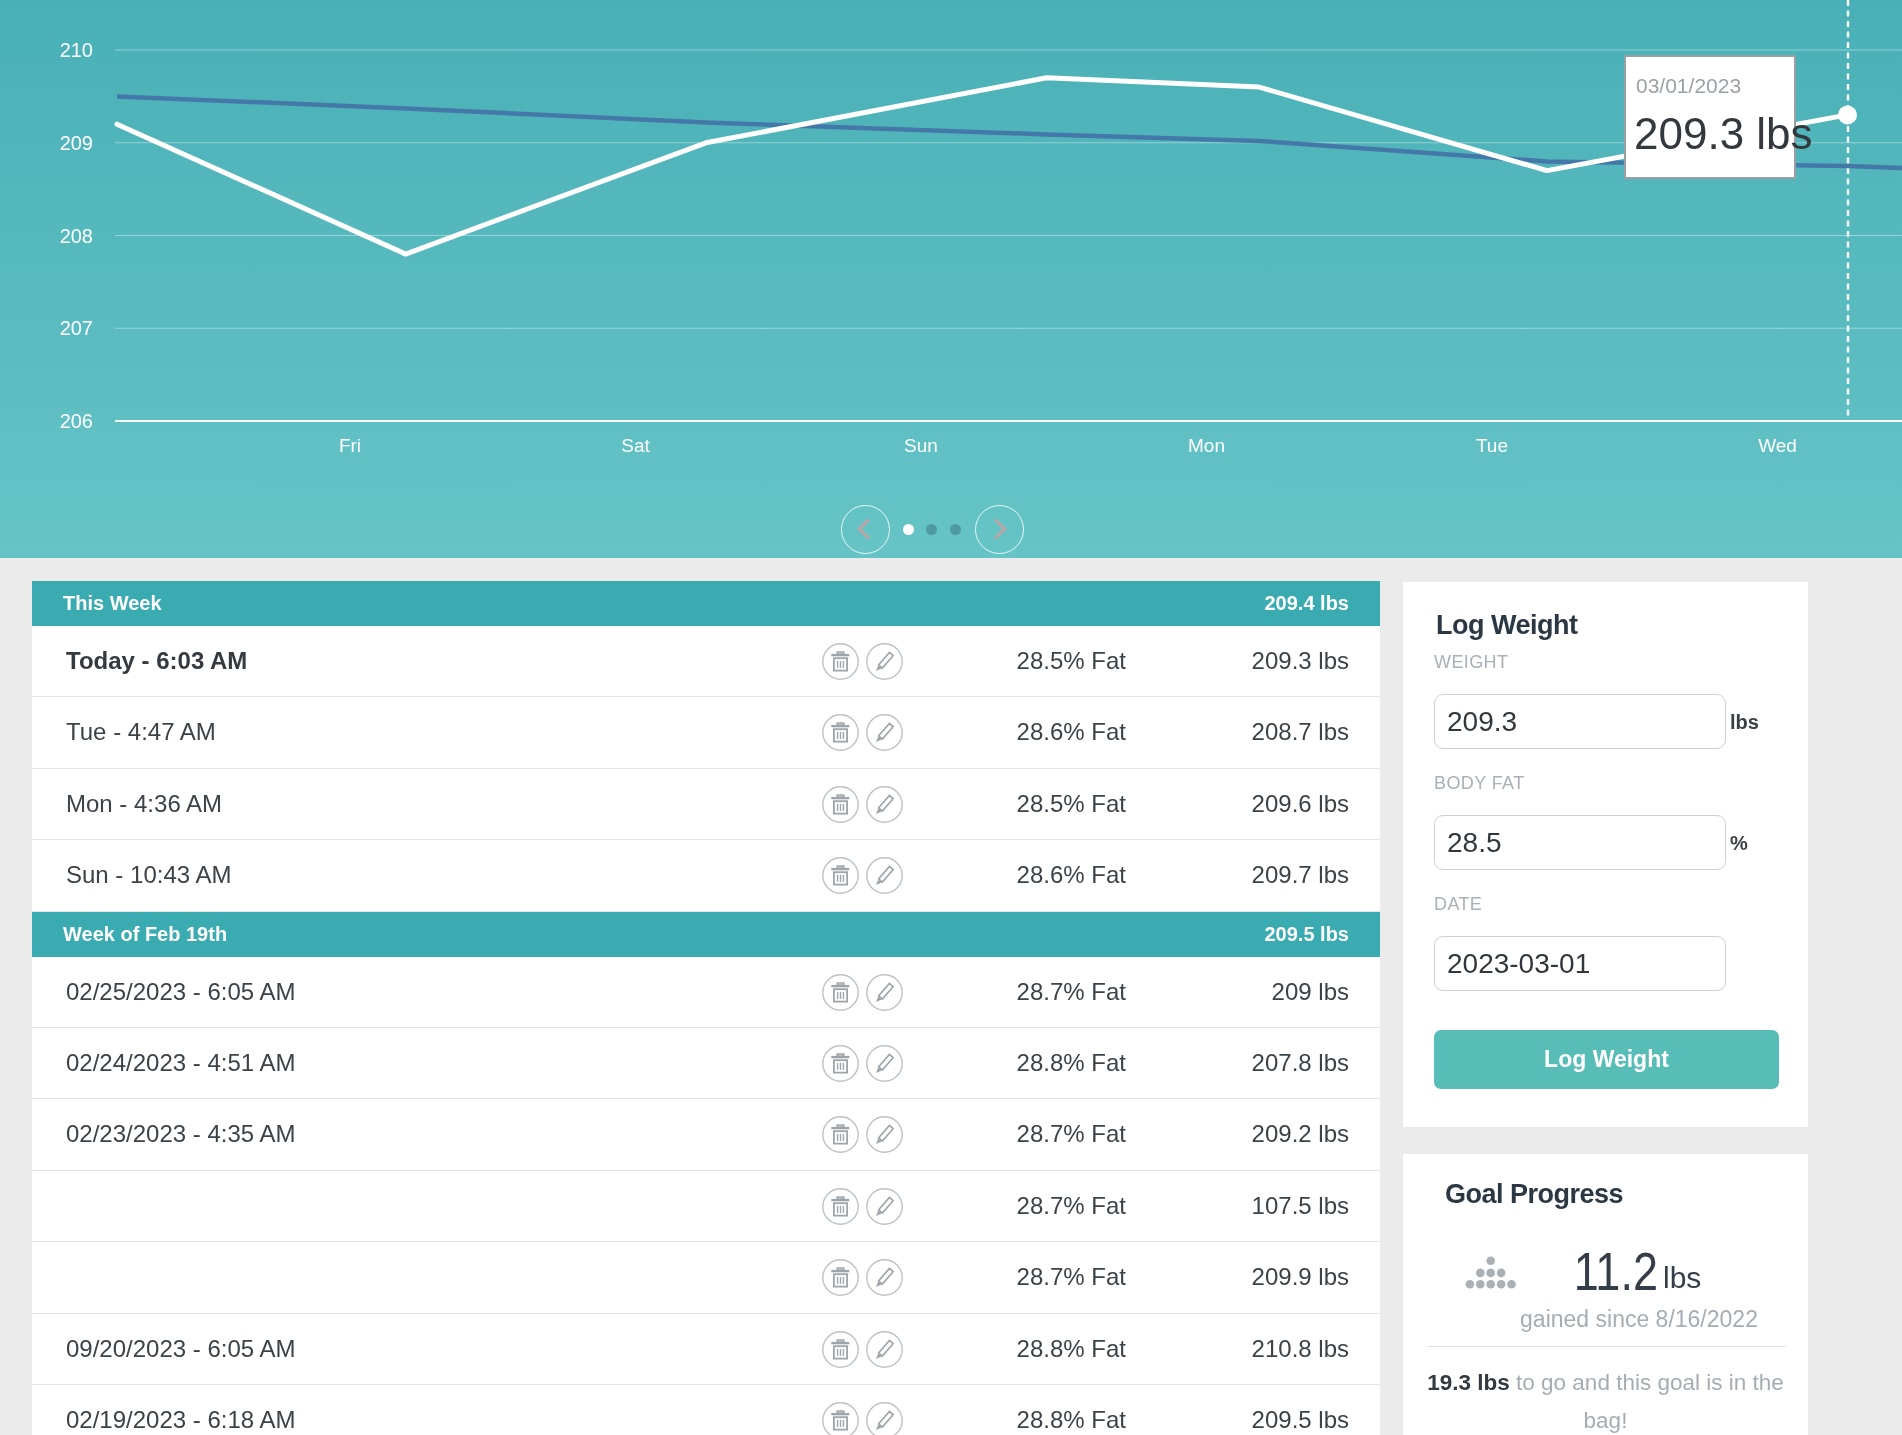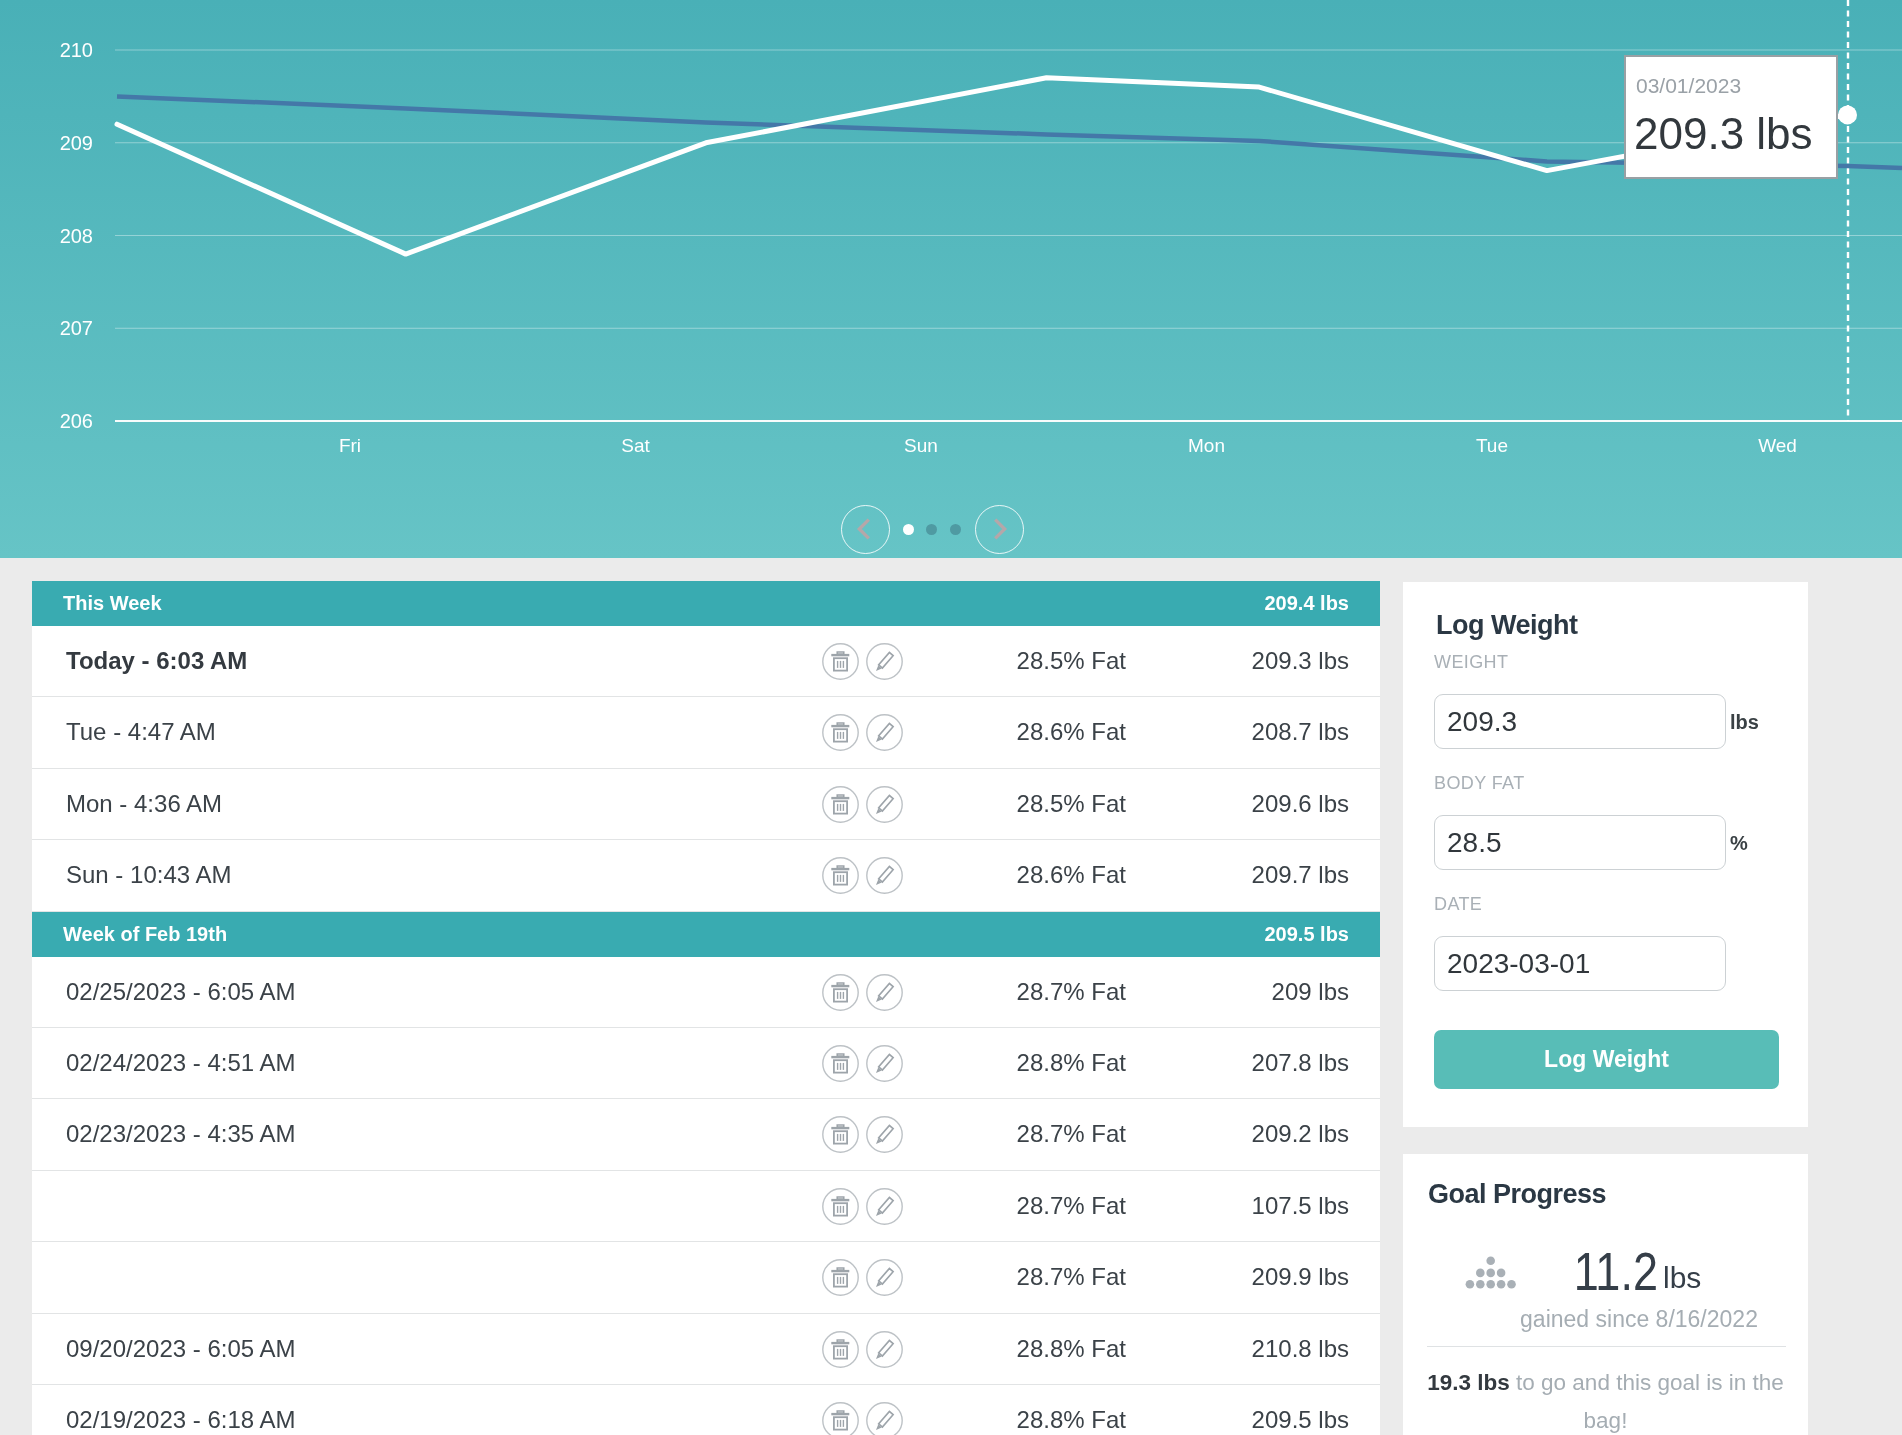--- a/index.html
+++ b/index.html
@@ -1,20 +1,20 @@
 <!DOCTYPE html>
 <html><head>
 <meta charset="utf-8">
 <style>
 * { margin:0; padding:0; box-sizing:border-box; }
 html,body { width:1902px; height:1435px; overflow:hidden; background:#ebebeb;
   font-family:"Liberation Sans", sans-serif; }
 #chart { position:absolute; left:0; top:0; width:1902px; height:558px;
   background:linear-gradient(180deg,#49b0b7 0%,#66c4c6 100%); }
-#tooltip { position:absolute; left:1624px; top:55px; width:214px; height:124px;
+#tooltip { position:absolute; left:1624px; top:55px; width:172px; height:124px;
   background:#fff; border:2px solid #99a0a4; }
 #tooltip .d { position:absolute; left:10px; top:17px; font-size:21px; color:#9aa1a7; }
 #tooltip .v { position:absolute; left:8px; top:52px; font-size:44px; color:#32383d; white-space:nowrap; }
 .circbtn { position:absolute; width:49px; height:49px; border:1.5px solid rgba(255,255,255,0.85);
   border-radius:50%; top:505px; }
 .dot { position:absolute; width:11px; height:11px; border-radius:50%; top:524px; }
 #bottom { position:absolute; left:0; top:558px; width:1902px; height:963px; background:#ebebeb; }
 #tbl { position:absolute; left:32px; top:23px; width:1348px; }
 .thead { position:relative; height:45px; background:#39abb1; color:#fff; font-size:20px;
   font-weight:bold; line-height:45px; }
@@ -250,21 +250,21 @@
   <div class="funit" style="top:129px;">lbs</div>
   <div class="flabel" style="top:191px;">BODY FAT</div>
   <input class="finput" style="top: 233px;" value="28.5">
   <div class="funit" style="top:250px;">%</div>
   <div class="flabel" style="top:312px;">DATE</div>
   <input class="finput" style="top: 354px;" value="2023-03-01">
   <div id="btn">Log Weight</div>
 </div>
 
 <div class="card" id="card2">
-  <div class="h2" style="left:25px; top:25px;text-align:center;">Goal Progress</div>
+  <div class="h2" style="left:42px; top:25px;text-align:center;">Goal Progress</div>
   <svg style="position:absolute; left:62px; top:99px;" width="52" height="36" viewBox="0 0 52 36">
     <g fill="#a9b0b6">
       <circle cx="25.7" cy="7.8" r="4.3"></circle>
       <circle cx="15.3" cy="19.9" r="4.3"></circle>
           <circle cx="25.7" cy="19.9" r="4.3"></circle>
           <circle cx="36.1" cy="19.9" r="4.3"></circle>
       <circle cx="4.9" cy="31.2" r="4.3"></circle>
           <circle cx="15.3" cy="31.2" r="4.3"></circle>
           <circle cx="25.7" cy="31.2" r="4.3"></circle>
           <circle cx="36.1" cy="31.2" r="4.3"></circle>

